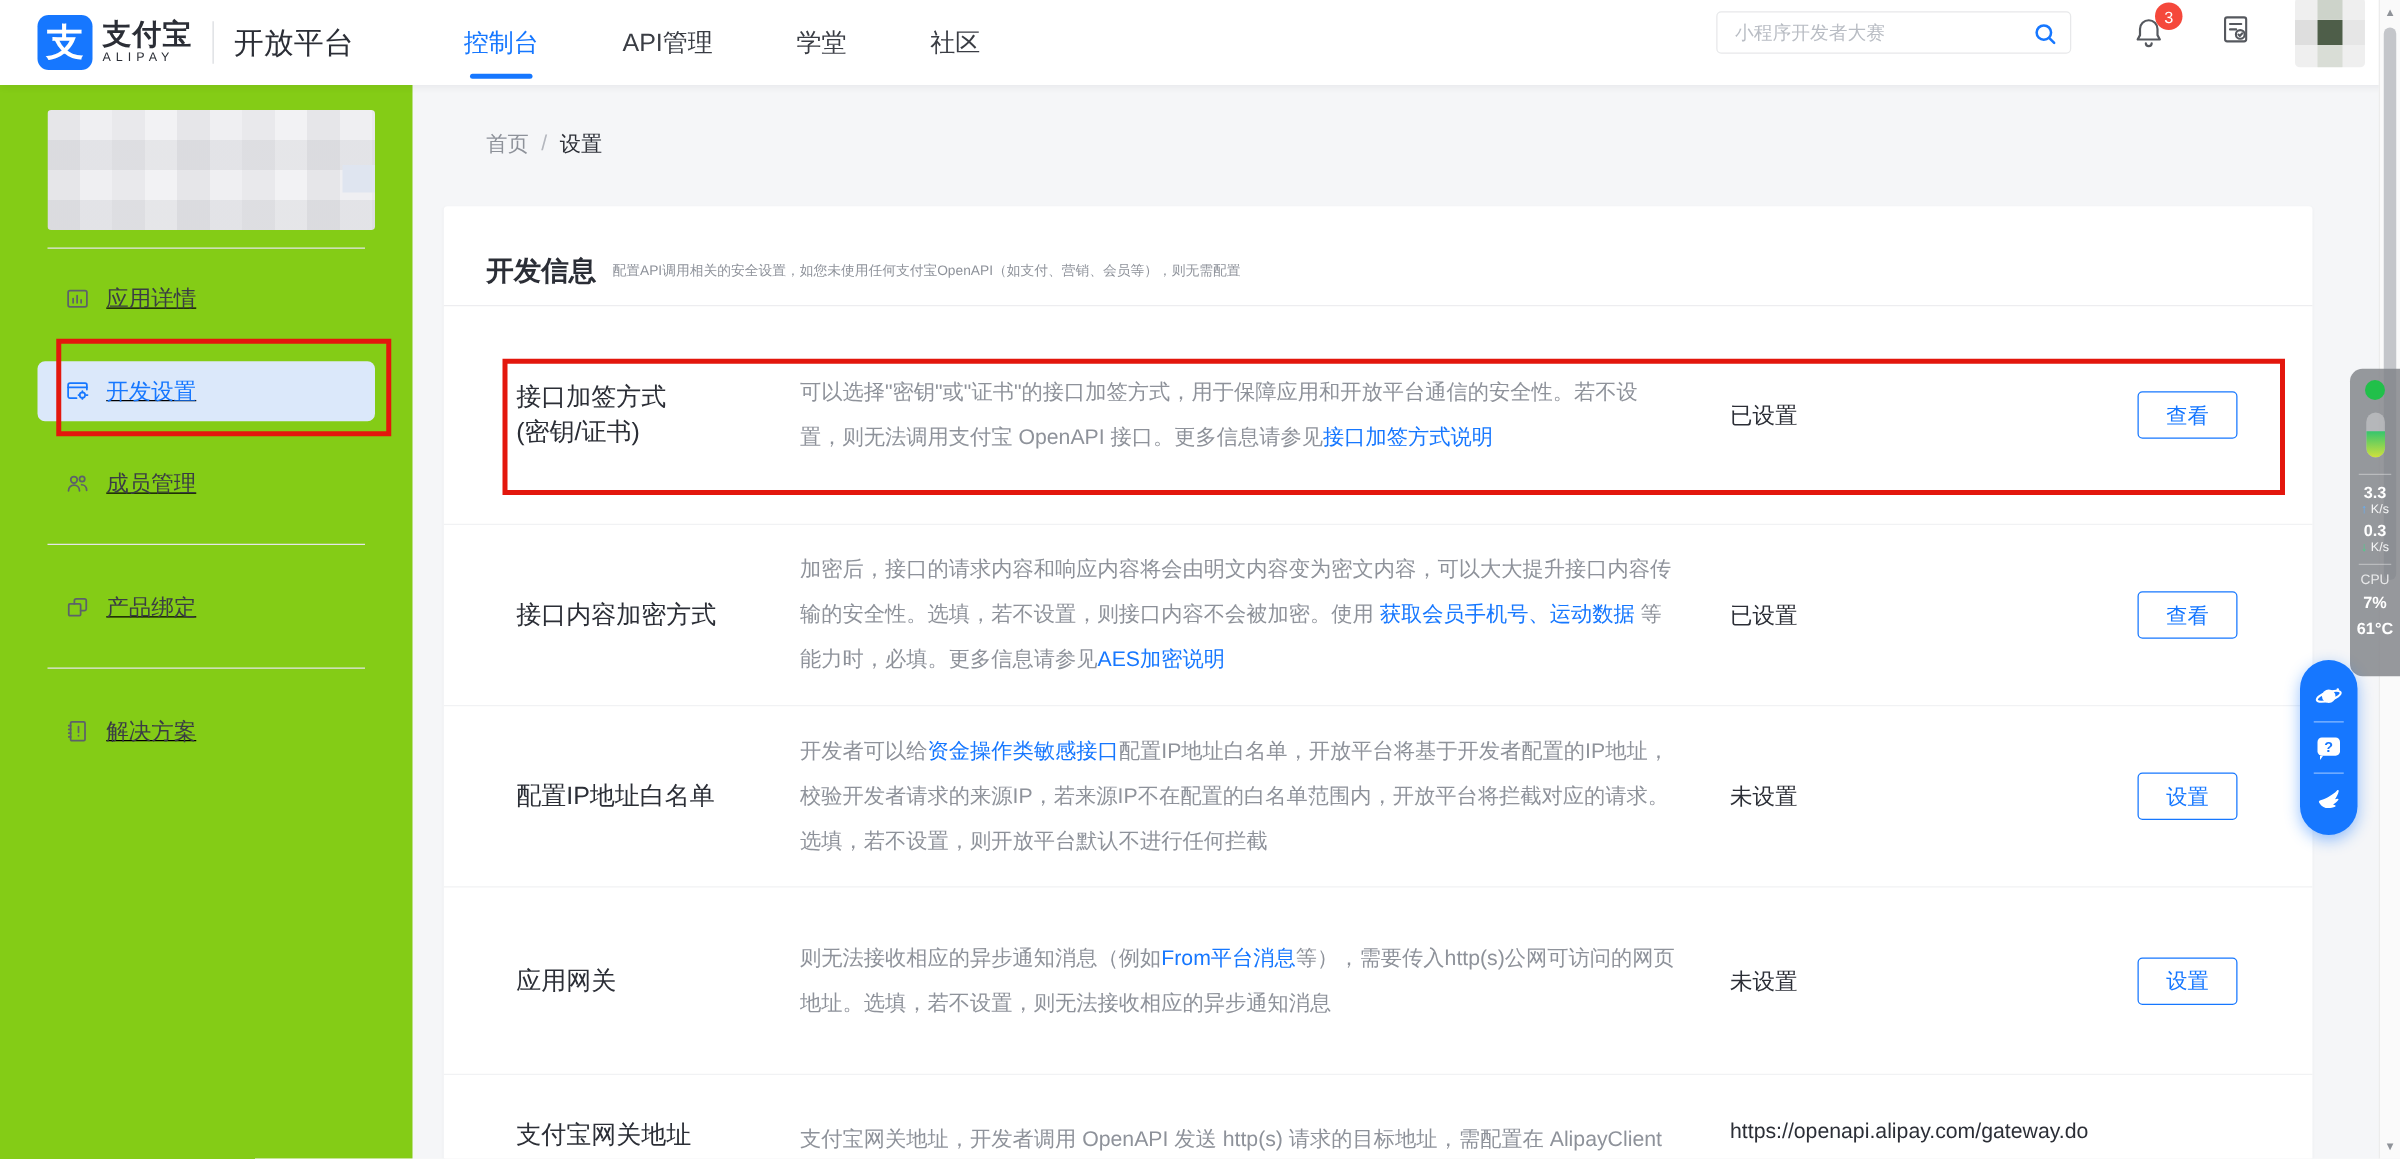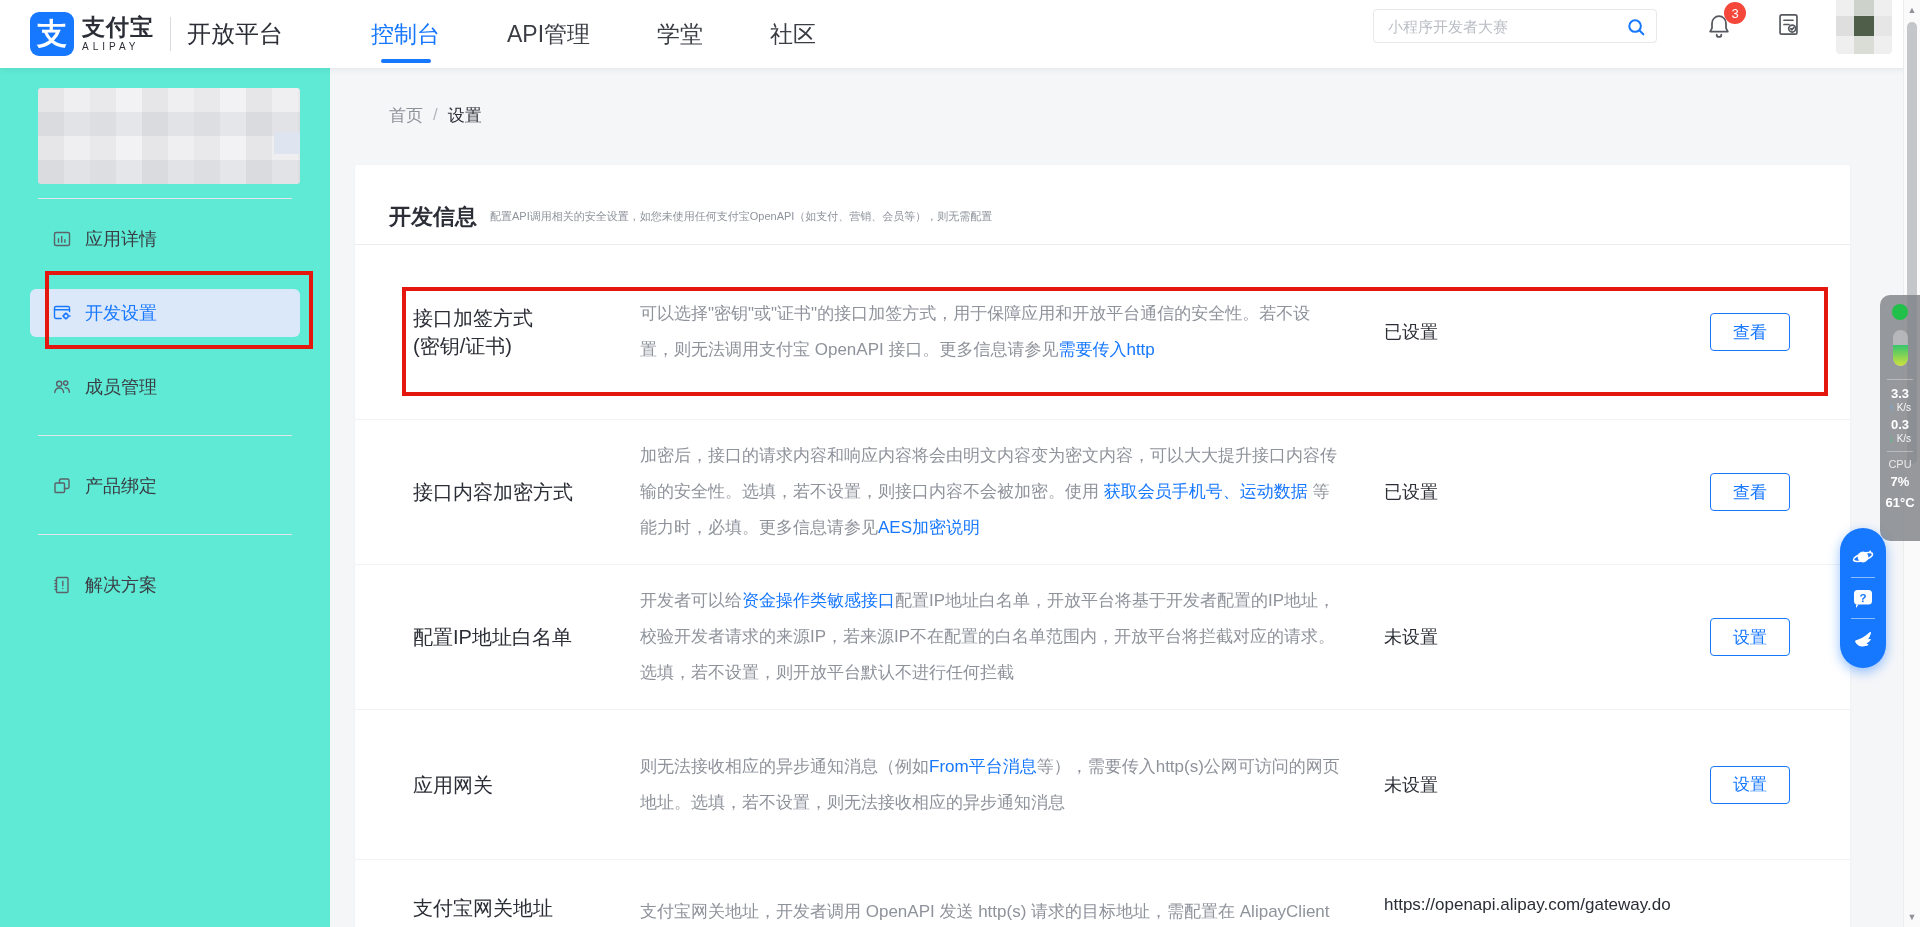--- a/index.html
+++ b/index.html
@@ -12,21 +12,21 @@
             box-shadow:0 2px 6px rgba(15,20,30,.06); display:flex; align-items:center; z-index:5; }
   .brand { display:flex; align-items:center; margin-left:30px; }
   .logo-sq { width:44px; height:44px; border-radius:9px; background:#1677ff; color:#fff;
              font-size:30px; font-weight:bold; display:flex; align-items:center; justify-content:center; }
   .logo-txt { margin-left:8px; line-height:1; }
   .logo-txt .cn { font-size:23px; font-weight:bold; color:#2b2e36; letter-spacing:1px; }
   .logo-txt .en { font-size:10px; color:#2b2e36; letter-spacing:4px; margin-top:3px; }
   .brand-div { width:1px; height:34px; background:#d9dbe0; margin:0 16px; }
   .brand-name { font-size:24px; color:#2b2e36; }
   .nav-items { display:flex; align-items:center; margin-left:88px; height:68px; }
-  .nav-item { position:relative; height:68px; display:flex; align-items:center; font-size:23px;
+  .nav-item { position:relative; height:68px; display:flex; align-items:center; font-size:20px;
               color:#3a3d44; margin-right:67px; cursor:pointer; }
   .nav-item.active { color:#1677ff; }
   .nav-item.active::after { content:""; position:absolute; left:50%; transform:translateX(-50%);
               bottom:5px; width:50px; height:4px; border-radius:2px; background:#1677ff; }
   .nav-right { position:absolute; right:28px; top:0; height:52px; display:flex; align-items:center; }
   .searchbox { position:relative; width:284px; height:34px; border:1px solid #e7e8ea; border-radius:4px;
                background:#fff; display:flex; align-items:center; }
   .searchbox input { border:none; outline:none; flex:1; height:100%; padding:0 36px 0 14px;
                font-size:15px; color:#3a3d44; background:transparent; font-family:inherit; }
   .searchbox input::placeholder { color:#b9bdc4; }
@@ -40,21 +40,21 @@
   .avatar { width:56px; height:56px; margin-left:34px; border-radius:4px; cursor:pointer;
     background:
       linear-gradient(#4e5e49,#4e5e49) 50% 50%/36% 36% no-repeat,
       linear-gradient(#cdd3ca,#cdd3ca) 50% 0/36% 32% no-repeat,
       linear-gradient(#d9ddd6,#d9ddd6) 50% 100%/36% 32% no-repeat,
       linear-gradient(#dedede,#dedede) 0 50%/32% 36% no-repeat,
       linear-gradient(#e6e6e6,#e6e6e6) 100% 50%/32% 36% no-repeat,
       #efefef; }
 
   
-  .sidebar { position:absolute; top:68px; left:0; width:330px; bottom:0; background:#5eead4; padding:0 30px; }
+  .sidebar { position:absolute; top:68px; left:0; width:330px; bottom:0; background:#84cc16; padding:0 30px;text-decoration:underline; }
   .app-blur { margin:20px 0 0 8px; width:262px; height:96px; border-radius:3px;
     background-image:
       linear-gradient(#dfe5f0,#dfe5f0), 
       repeating-linear-gradient(0deg, rgba(120,125,135,.10) 0 24px, rgba(255,255,255,.0) 24px 48px),
       repeating-linear-gradient(90deg, #e6e6e9 0 26px, #efeff2 26px 52px, #e9e9ec 52px 78px, #f2f2f4 78px 104px);
     background-size:26px 22px,100% 100%,100% 100%;
     background-position:236px 44px,0 0,0 0; background-repeat:no-repeat,repeat,repeat; }
   .side-line { height:1px; background:#e4e5e8; margin:14px 8px 0 8px; }
   .side-list { list-style:none; margin-top:16px; }
   .side-item { height:48px; display:flex; align-items:center; padding-left:22px; margin-bottom:26px;
@@ -245,21 +245,21 @@
       <div class="card-header">
         <span class="card-title">开发信息</span>
         <span class="card-sub">配置API调用相关的安全设置，如您未使用任何支付宝OpenAPI（如支付、营销、会员等），则无需配置</span>
       </div>
       <div id="rows">
           <div class="srow h175">
             <div class="col-label">
               <div>接口加签方式</div>
               <div>(密钥/证书)</div>
             </div>
-            <div class="col-desc"><span>可以选择"密钥"或"证书"的接口加签方式，用于保障应用和开放平台通信的安全性。若不设置，则无法调用支付宝 OpenAPI 接口。更多信息请参见</span><span class="link">需要传入http</span></div>
+            <div class="col-desc"><span>可以选择"密钥"或"证书"的接口加签方式，用于保障应用和开放平台通信的安全性。若不设置，则无法调用支付宝 OpenAPI 接口。更多信息请参见</span><span class="link">接口加签方式说明</span></div>
             <div class="col-status">已设置</div>
             <div class="col-action">
               <button class="btn">查看</button>
             </div>
           </div>
           <div class="srow h145">
             <div class="col-label">
               <div>接口内容加密方式</div>
             </div>
             <div class="col-desc"><span>加密后，接口的请求内容和响应内容将会由明文内容变为密文内容，可以大大提升接口内容传输的安全性。选填，若不设置，则接口内容不会被加密。使用 </span><span class="link">获取会员手机号、运动数据</span><span> 等能力时，必填。更多信息请参见</span><span class="link">AES加密说明</span></div>

